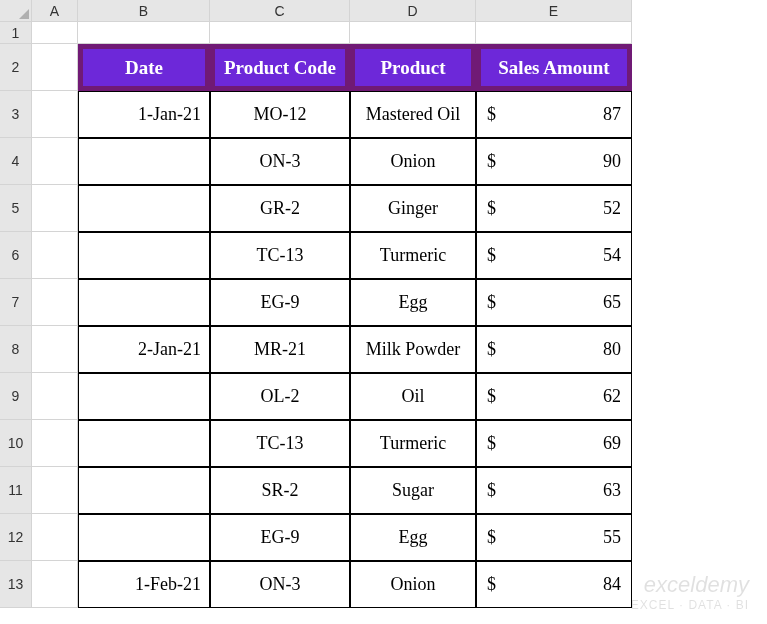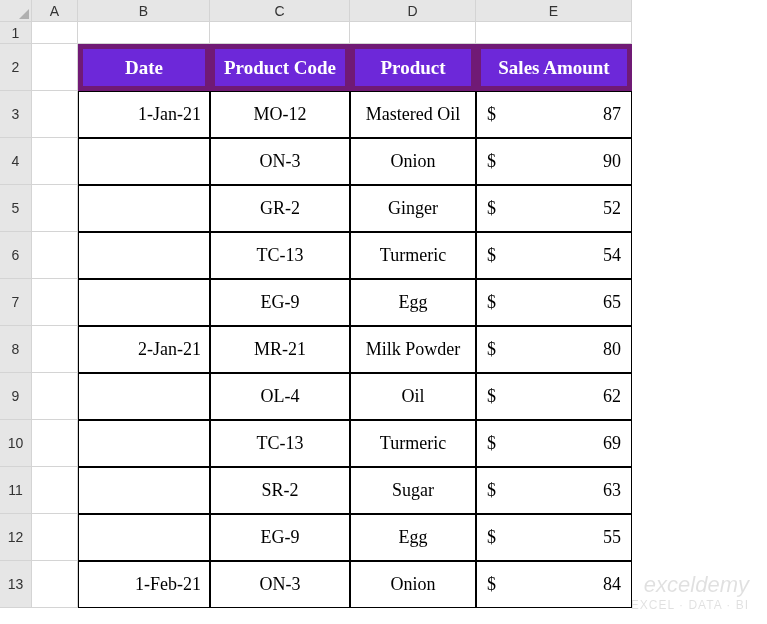--- a/index.html
+++ b/index.html
@@ -216,21 +216,21 @@
     <div class="data-cell money">
       <span>$</span>
       <span>80</span>
     </div>
     <div class="row-header">9</div>
     <div class="cell"></div>
     <div class="data-cell date">
       <span></span>
     </div>
     <div class="data-cell">
-      <span>OL-4</span>
+      <span>OL-2</span>
     </div>
     <div class="data-cell">
       <span>Oil</span>
     </div>
     <div class="data-cell money">
       <span>$</span>
       <span>62</span>
     </div>
     <div class="row-header">10</div>
     <div class="cell"></div>

